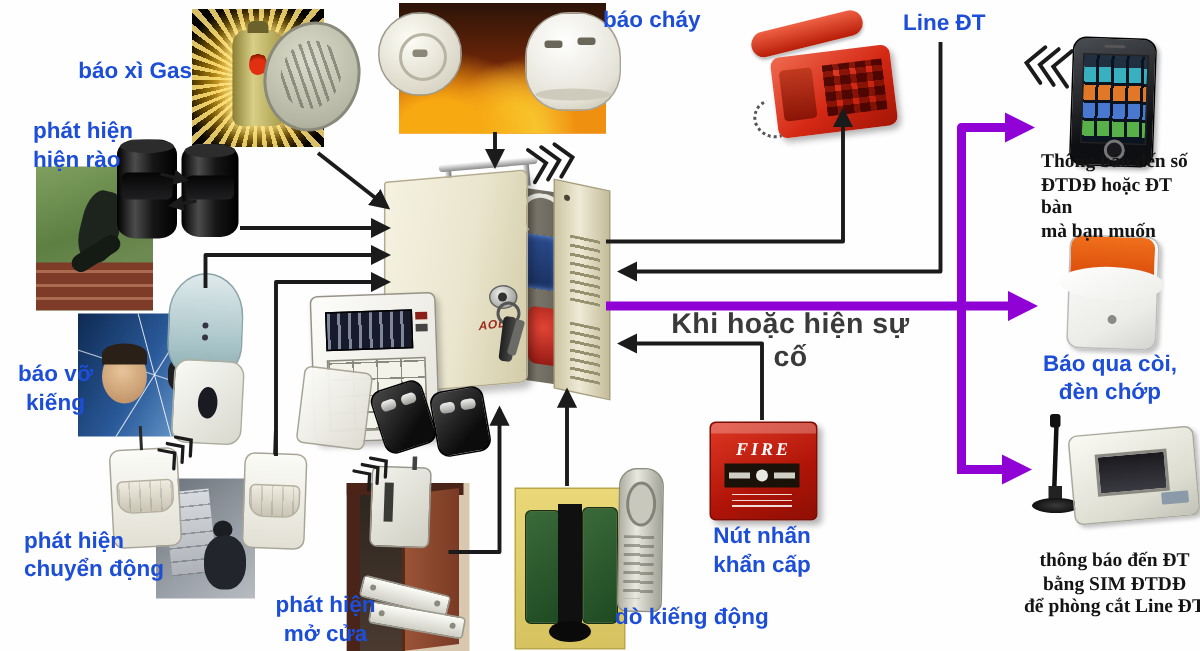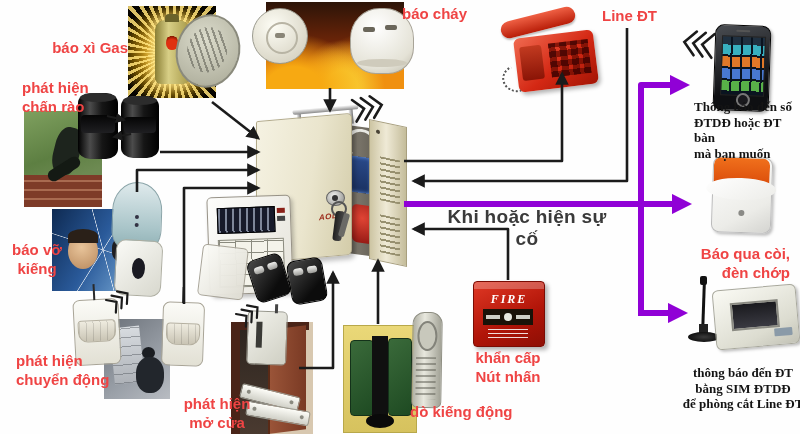--- a/index.html
+++ b/index.html
@@ -1,19 +1,19 @@
 <!DOCTYPE html>
 <html style="--hl: #9001d6;"><head>
 <meta charset="utf-8">
 <style>
   html,body{margin:0;padding:0;background:#fff;}
   #stage{position:relative;width:800px;height:434px;background:#fefefe;overflow:hidden;
          font-family:"Liberation Sans","DejaVu Sans",sans-serif;}
   .abs{position:absolute;}
-  .lbl{position:absolute;color:#ef4444;font-weight:700;font-size:15px;line-height:19px;z-index:30;}
+  .lbl{position:absolute;color:#1d4ed8;font-weight:700;font-size:15px;line-height:19px;z-index:30;}
   .lbl-serif{position:absolute;color:#141414;font-weight:700;font-size:13px;line-height:15.5px;
              font-family:"Liberation Serif","DejaVu Serif",serif;z-index:30;}
   .center-lbl{position:absolute;color:#3a3a3a;font-weight:700;font-size:19px;letter-spacing:.3px;z-index:30;}
   svg.wires{position:absolute;left:0;top:0;z-index:20;}
   .purple-line{stroke:var(--hl,#9001d6);}
   .purple-head{fill:var(--hl,#9001d6);}
   .black-line{stroke:#1b1b1b;fill:none;}
   
   .photo{position:absolute;z-index:10;overflow:hidden;}
   .device{position:absolute;z-index:11;}
@@ -107,21 +107,21 @@
   </div>
 
   <div class="device" style="left:712px;top:157px;width:58px;height:74px;border-radius:8px;transform:rotate(2deg);
               background:linear-gradient(150deg,#ffffff,#ecece8 70%,#d4d4d0);border:1px solid #bbb;box-shadow:2px 2px 3px rgba(0,0,0,.25);">
     <div class="abs" style="left:0;top:0;width:56px;height:30px;border-radius:7px 7px 0 0;
                 background:linear-gradient(#f0701c,#d84808);border-bottom:1px solid #b83a06;"></div>
     <div class="abs" style="left:-7px;top:20px;width:70px;height:22px;border-radius:50%;
                 background:linear-gradient(150deg,#ffffff,#ecece8);"></div>
     <div class="abs" style="left:26px;top:52px;width:6px;height:6px;border-radius:50%;background:#8a8a86;"></div>
   </div>
-  <div class="lbl" style="left:690px;top:244px;width:100px;text-align:right;">
+  <div class="lbl" style="left:690px;top:233px;width:100px;text-align:center;">
     <div>Báo qua còi,</div>
     <div>đèn chớp</div>
   </div>
 
   <div class="device" style="left:686px;top:272px;width:112px;height:78px;">
     <div class="abs" style="left:14px;top:4px;width:7px;height:9px;background:#111;border-radius:2px;"></div>
     <div class="abs" style="left:16px;top:10px;width:3px;height:50px;background:#111;transform:rotate(2deg);"></div>
     <div class="abs" style="left:13px;top:52px;width:9px;height:10px;background:#222;"></div>
     <div class="abs" style="left:2px;top:60px;width:32px;height:10px;border-radius:50%;background:radial-gradient(#3a3a3a,#000);"></div>
     <div class="abs" style="left:28px;top:15px;width:82px;height:58px;border-radius:6px;transform:rotate(-5deg);
@@ -190,21 +190,21 @@
     <div class="btn" style="left:5px;"></div>
     <div class="btn" style="left:19px;"></div>
   </div>
   <div class="fob" style="left:289px;top:259px;width:34px;height:42px;transform:rotate(-10deg);">
     <div class="btn" style="left:5px;"></div>
     <div class="btn" style="left:19px;"></div>
   </div>
 
   <div class="lbl" style="left:22px;top:78px;width:90px;">
     <div>phát hiện</div>
-    <div>chấn rào</div>
+    <div>hiện rào</div>
   </div>
   <div class="photo" style="left:24px;top:111px;width:78px;height:96px;background:linear-gradient(160deg,#7fa05f 0%,#5d7f42 45%,#6d8a52 68%,#6d8a52 70%);">
     <div class="abs" style="left:0;bottom:0;width:100%;height:32px;background:repeating-linear-gradient(0deg,#7e3b28 0 7px,#a96a50 7px 9px);"></div>
     <div class="abs" style="left:30px;top:16px;width:26px;height:48px;background:#1d241d;border-radius:40%;transform:rotate(14deg);"></div>
     <div class="abs" style="left:22px;top:52px;width:36px;height:12px;background:#141a14;border-radius:6px;transform:rotate(-32deg);"></div>
   </div>
   <div class="cyl" style="left:78px;top:93px;width:40px;height:66px;">
     <div class="cap"></div>
       <div class="band"></div>
   </div>
@@ -292,22 +292,22 @@
     <div class="abs" style="left:0;top:0;width:100%;height:7px;background:rgba(255,255,255,.25);border-radius:4px 4px 0 0;"></div>
     <div class="abs" style="left:0;top:10px;width:100%;text-align:center;color:#fff;font-family:'Liberation Serif',serif;font-weight:700;font-size:12px;letter-spacing:2px;font-style:italic;">FIRE</div>
     <div class="abs" style="left:9px;top:27px;width:50px;height:16px;background:#1a1208;">
       <div class="abs" style="left:21px;top:4px;width:8px;height:8px;border-radius:50%;background:#e8e8e0;"></div>
       <div class="abs" style="left:3px;top:6px;width:14px;height:4px;background:#cfcfc6;"></div>
       <div class="abs" style="left:33px;top:6px;width:14px;height:4px;background:#cfcfc6;"></div>
     </div>
     <div class="abs" style="left:14px;top:47px;width:40px;height:9px;background:repeating-linear-gradient(180deg,rgba(255,255,255,.85) 0 1px,transparent 1px 4px);"></div>
   </div>
   <div class="lbl" style="left:468px;top:348px;width:80px;text-align:center;">
+    <div>Nút nhấn</div>
     <div>khẩn cấp</div>
-    <div>Nút nhấn</div>
   </div>
 
   <div class="center-lbl" style="left:437px;top:206px;width:180px;text-align:center;">Khi hoặc hiện sự cố</div>
 
   <svg class="wires" width="800" height="434" viewBox="0 0 800 434">
     <defs>
       <marker id="ab" viewBox="0 0 10 10" refX="8" refY="5" markerWidth="5.2" markerHeight="5.2" orient="auto">
         <path d="M0,0 L10,5 L0,10 z" fill="#1b1b1b"></path>
       </marker>
       <marker id="ap" viewBox="0 0 10 10" refX="7" refY="5" markerWidth="3.4" markerHeight="3.4" orient="auto">

